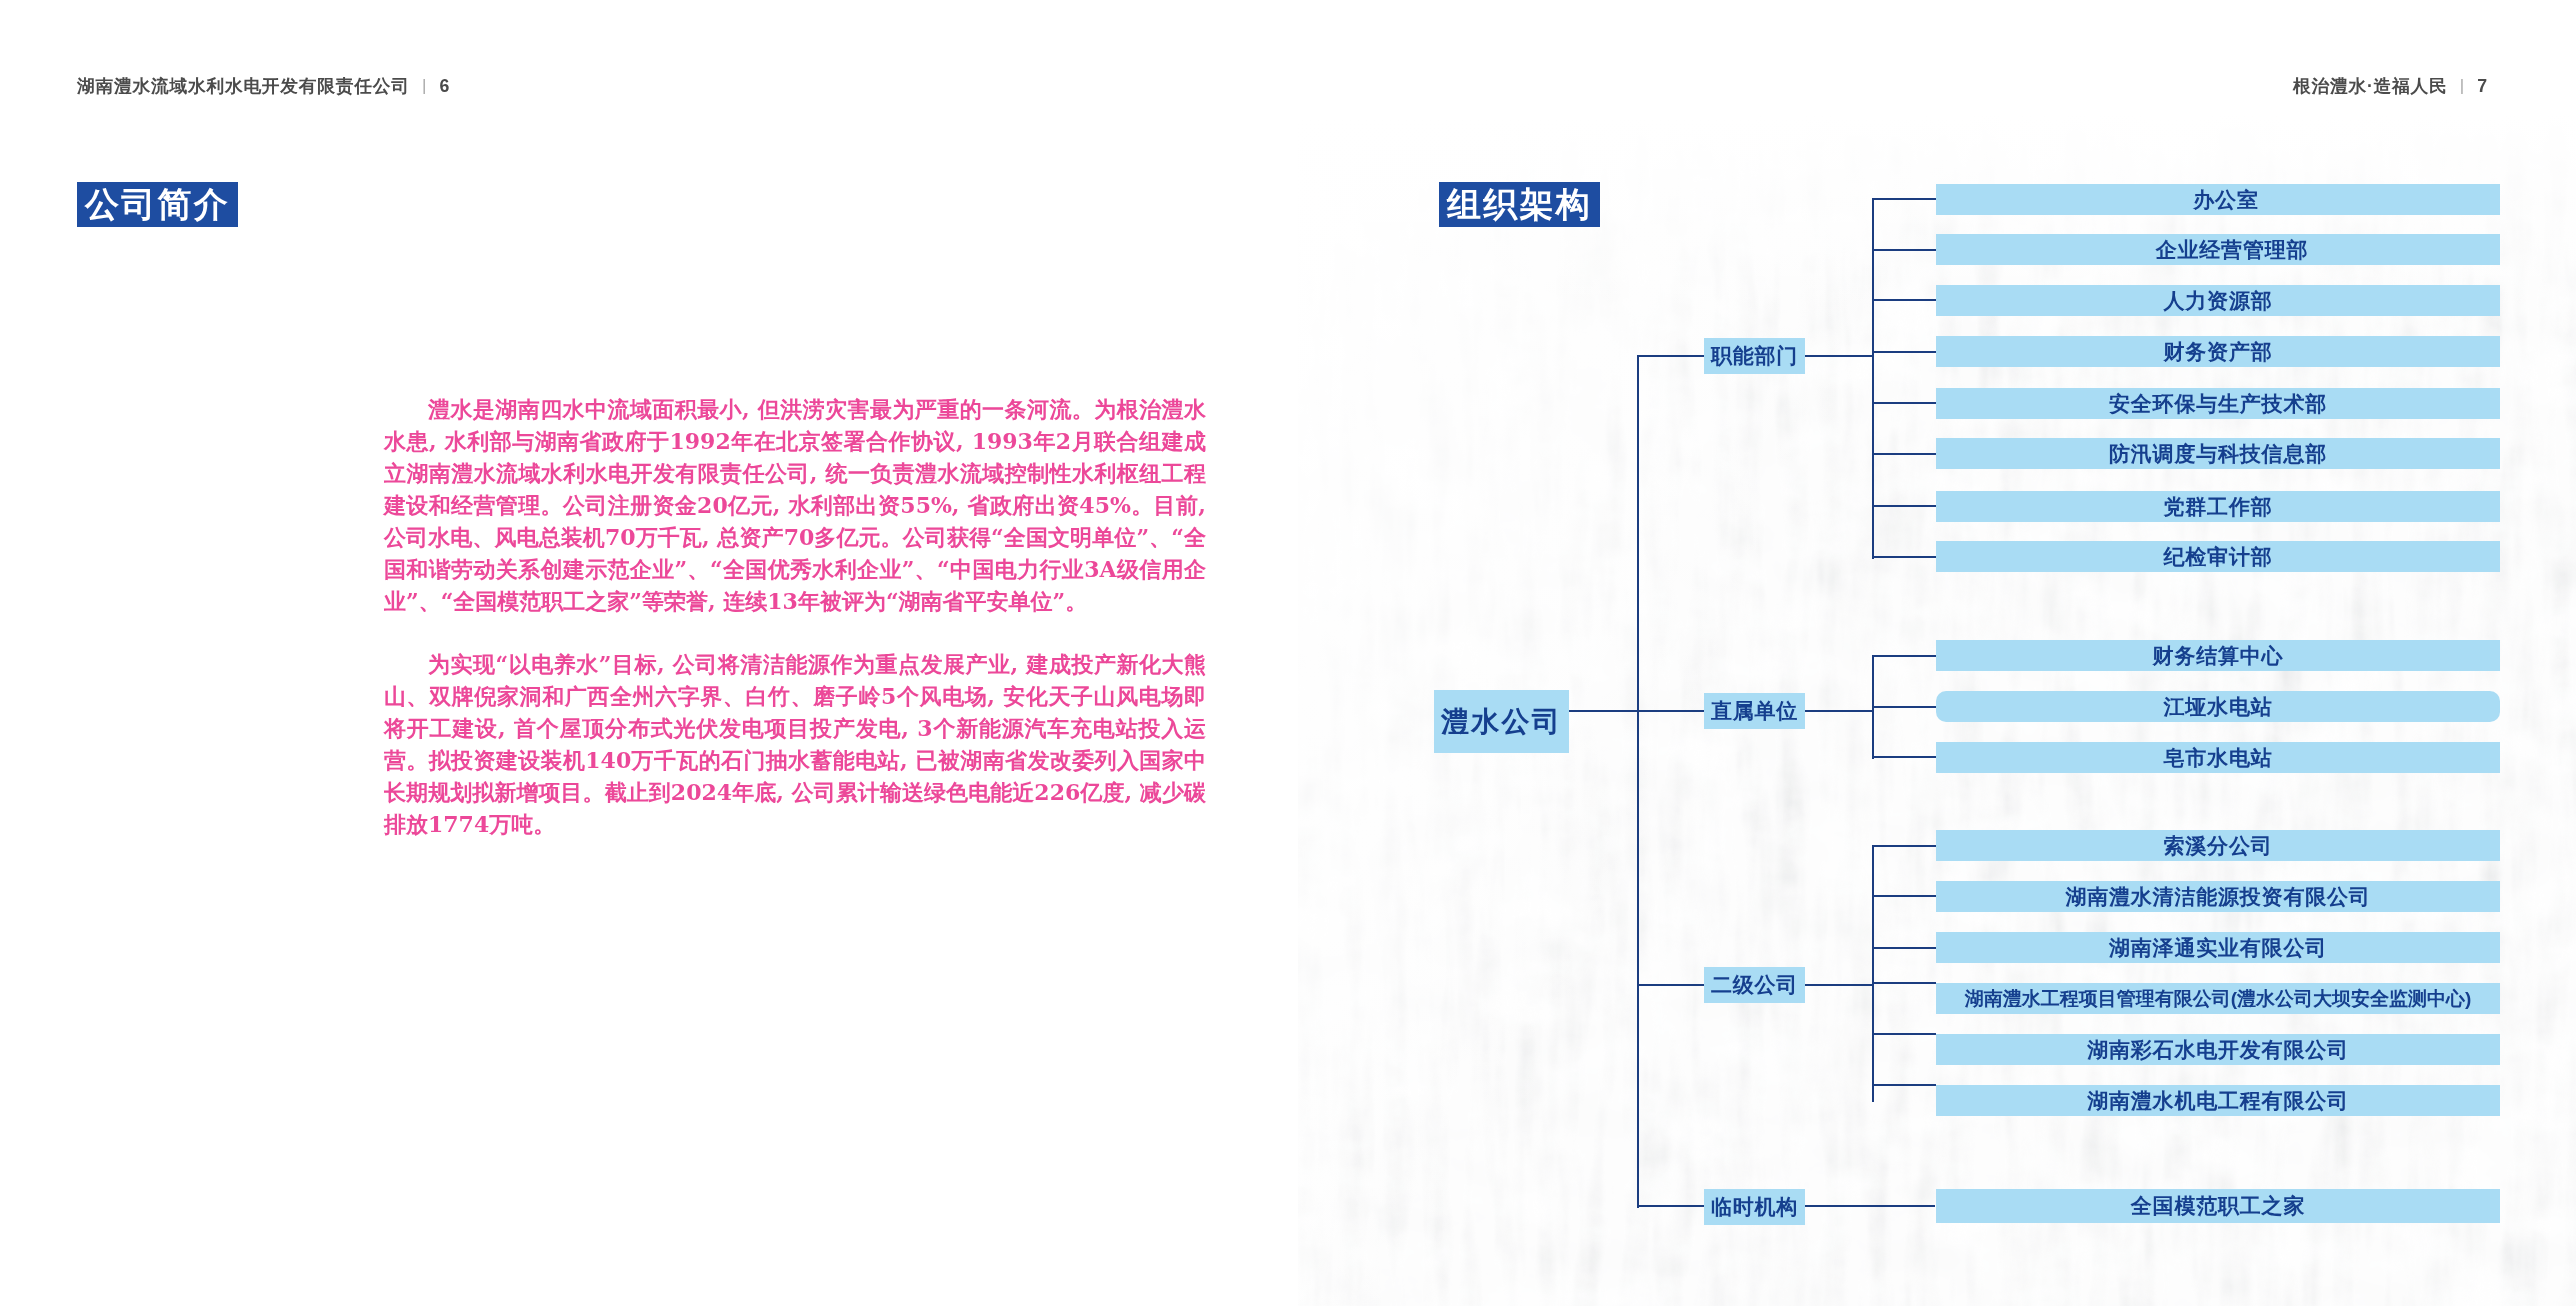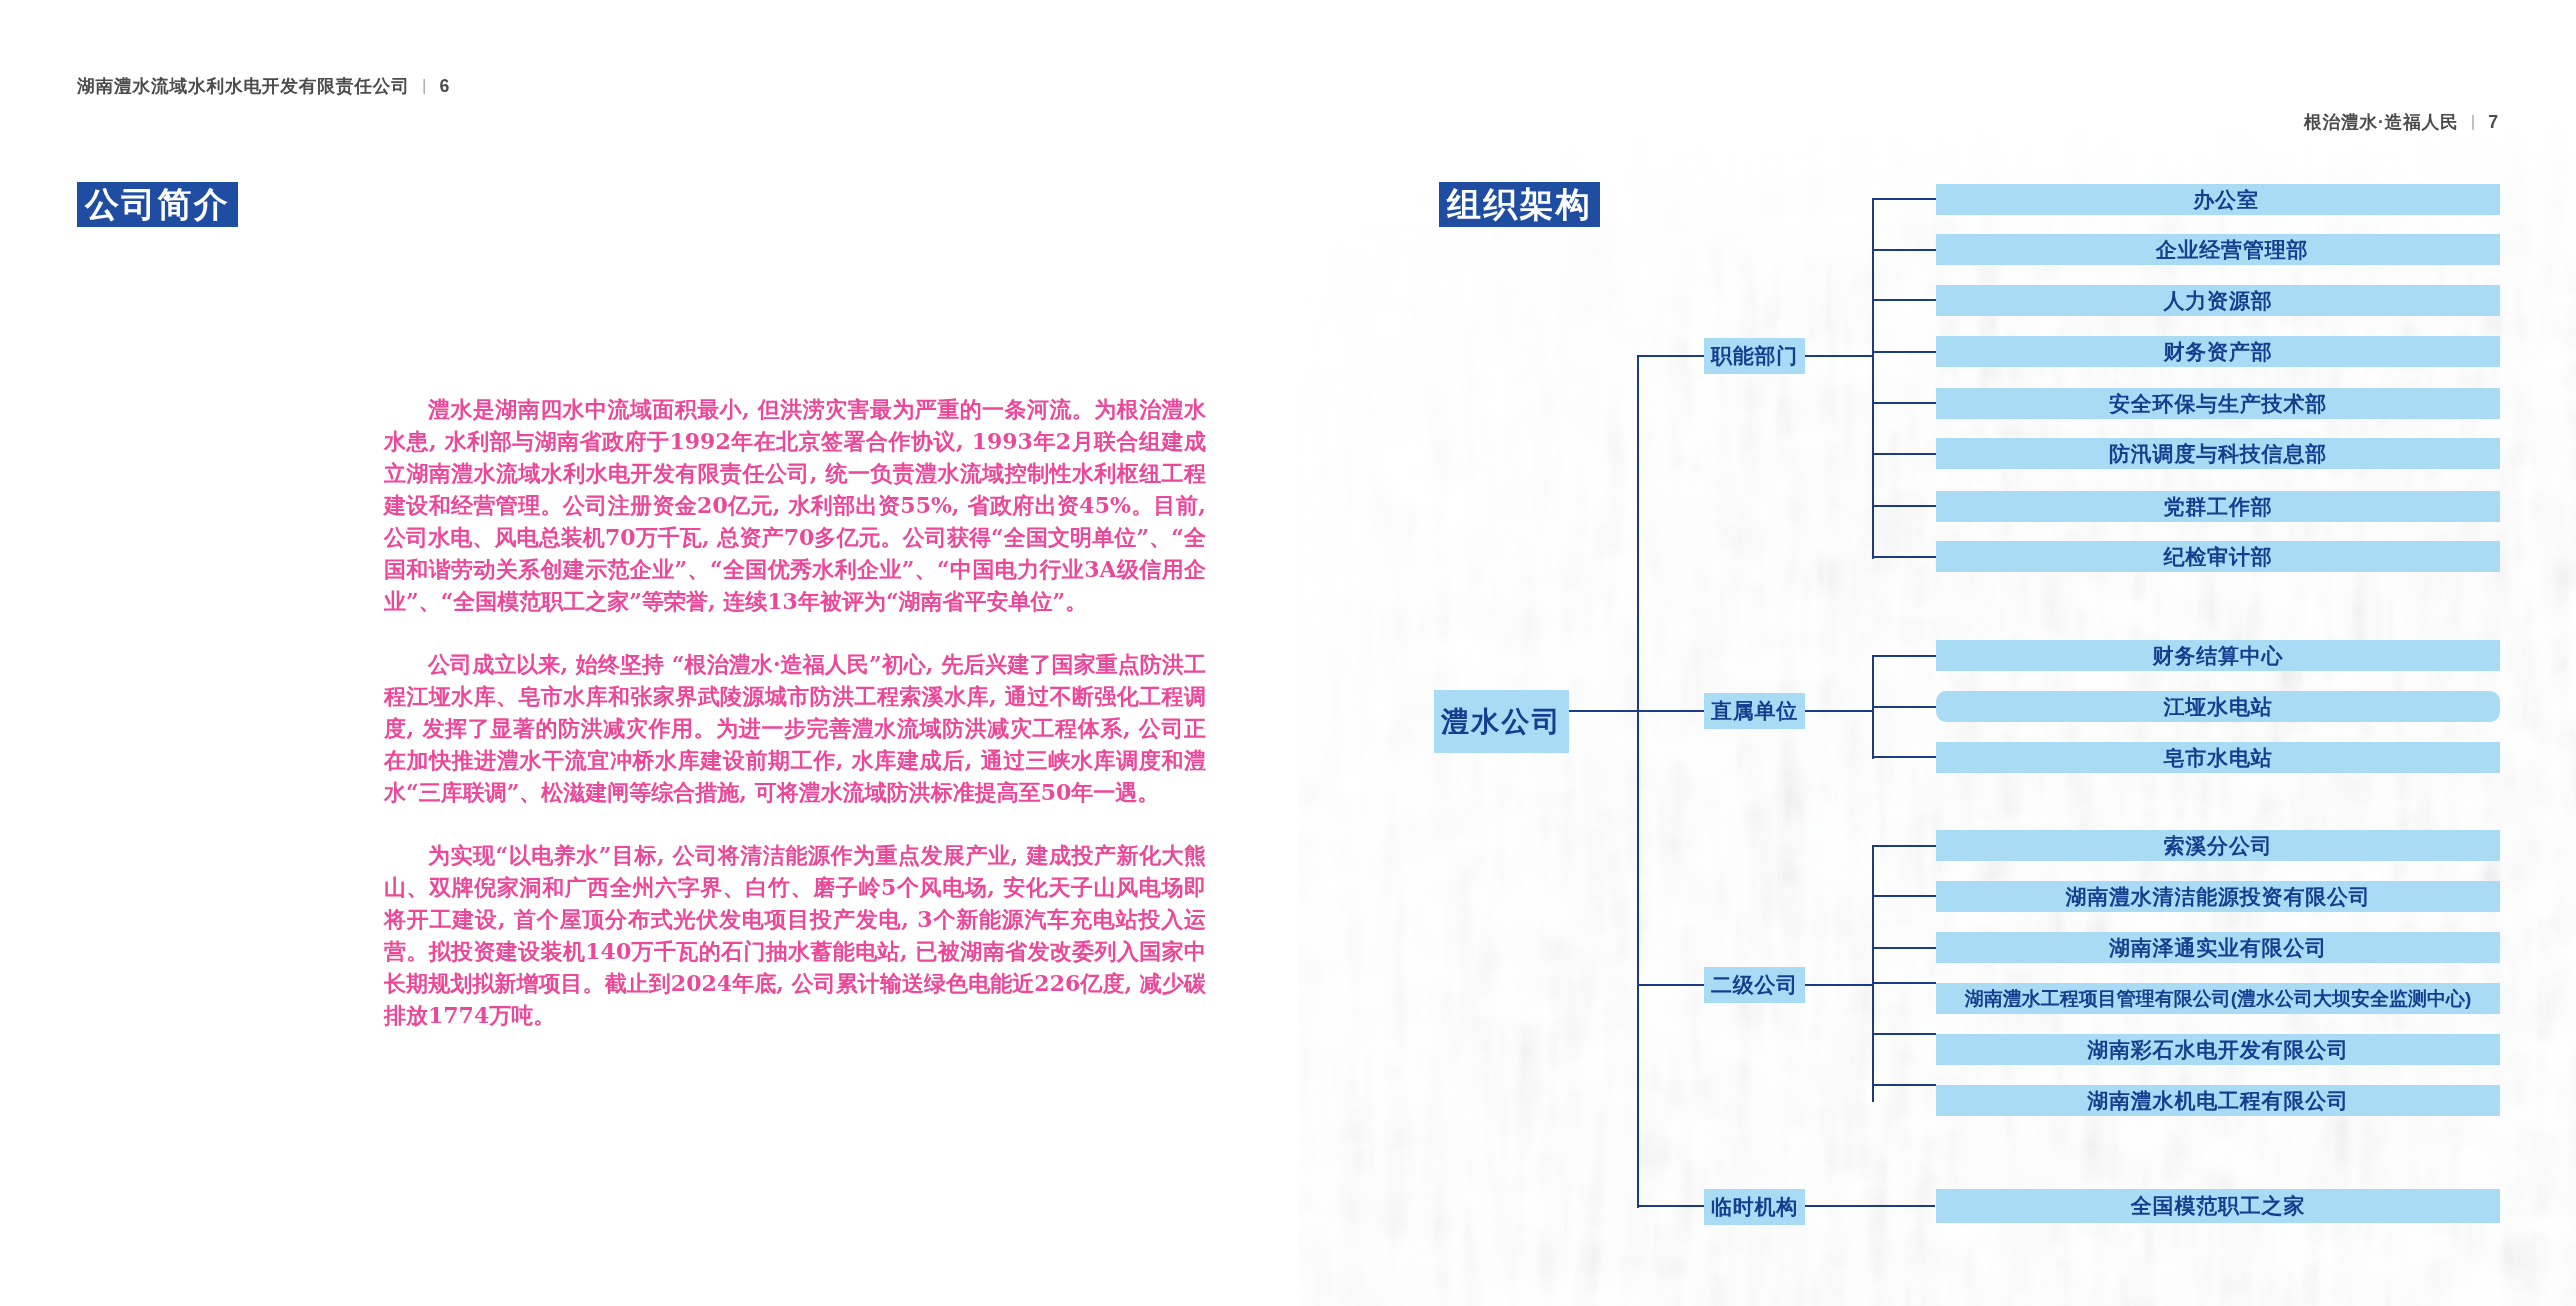--- a/index.html
+++ b/index.html
@@ -83,31 +83,30 @@
     <rect x="0" y="0" width="1665" height="1701" filter="url(#tex1)" opacity="0.85"></rect>
   </svg>
   <div class="fade"></div>
 </div>
 
 <div class="runhead" style="left:77px;">
   <span>湖南澧水流域水利水电开发有限责任公司</span>
   <span class="sep">|</span>
   <span class="pagenum">6</span>
 </div>
-<div class="runhead" style="right:77px;margin-top:36px;">
+<div class="runhead" style="right:88px;">
   <span>根治澧水·造福人民</span>
   <span class="sep">|</span>
   <span class="pagenum">7</span>
 </div>
 
 <div class="title-chip" style="left:77px;top:182px;">公司简介</div>
 
 <div class="bodytext">
   <p>澧水是湖南四水中流域面积最小, 但洪涝灾害最为严重的一条河流。为根治澧水水患, 水利部与湖南省政府于1992年在北京签署合作协议, 1993年2月联合组建成立湖南澧水流域水利水电开发有限责任公司, 统一负责澧水流域控制性水利枢纽工程建设和经营管理。公司注册资金20亿元, 水利部出资55%, 省政府出资45%。目前, 公司水电、风电总装机70万千瓦, 总资产70多亿元。公司获得“全国文明单位”、“全国和谐劳动关系创建示范企业”、“全国优秀水利企业”、“中国电力行业3A级信用企业”、“全国模范职工之家”等荣誉, 连续13年被评为“湖南省平安单位”。</p>
-  <p>公司成立以来, 始终坚持 “根治澧水·造福人民”初心, 先后兴建了国家重点防洪工程江垭水库、皂市水库和张家界武陵源城市防洪工程索溪水库, 通过不断强化工程调度, 发挥了显著的防洪减灾作用。为进一步完善澧水流域防洪减灾工程体系, 公司正在加快推进澧水干流宜冲桥水库建设前期工作, 水库建成后, 通过三峡水库调度和澧水“三库联调”、松滋建闸等综合措施, 可将澧水流域防洪标准提高至50年一遇。</p>
   <p>为实现“以电养水”目标, 公司将清洁能源作为重点发展产业, 建成投产新化大熊山、双牌倪家洞和广西全州六字界、白竹、磨子岭5个风电场, 安化天子山风电场即将开工建设, 首个屋顶分布式光伏发电项目投产发电, 3个新能源汽车充电站投入运营。拟投资建设装机140万千瓦的石门抽水蓄能电站, 已被湖南省发改委列入国家中长期规划拟新增项目。截止到2024年底, 公司累计输送绿色电能近226亿度, 减少碳排放1774万吨。</p>
 </div>
 
 <div class="title-chip" style="left:1439px;top:182px;">组织架构</div>
 
 <div class="hline" style="left:1569px;top:710px;width:135px;"></div>
 <div class="vline" style="left:1637px;top:355px;height:853px;"></div>
 
 <div class="hline" style="left:1638px;top:355px;width:66px;"></div>
 <div class="hline" style="left:1638px;top:984px;width:66px;"></div>

